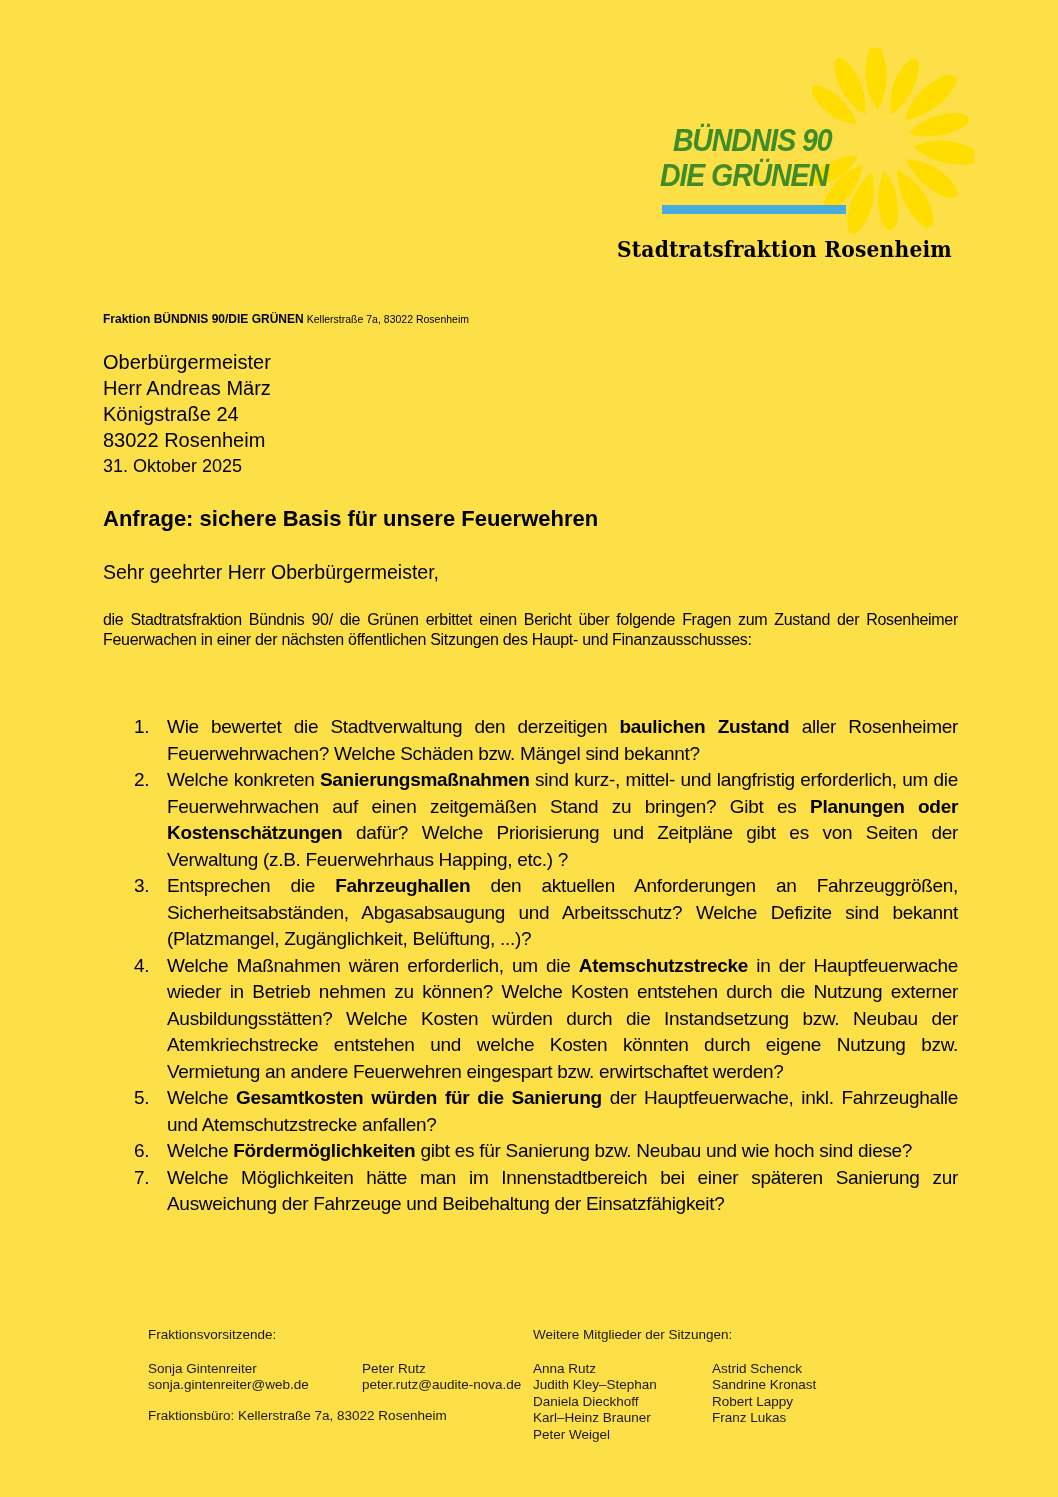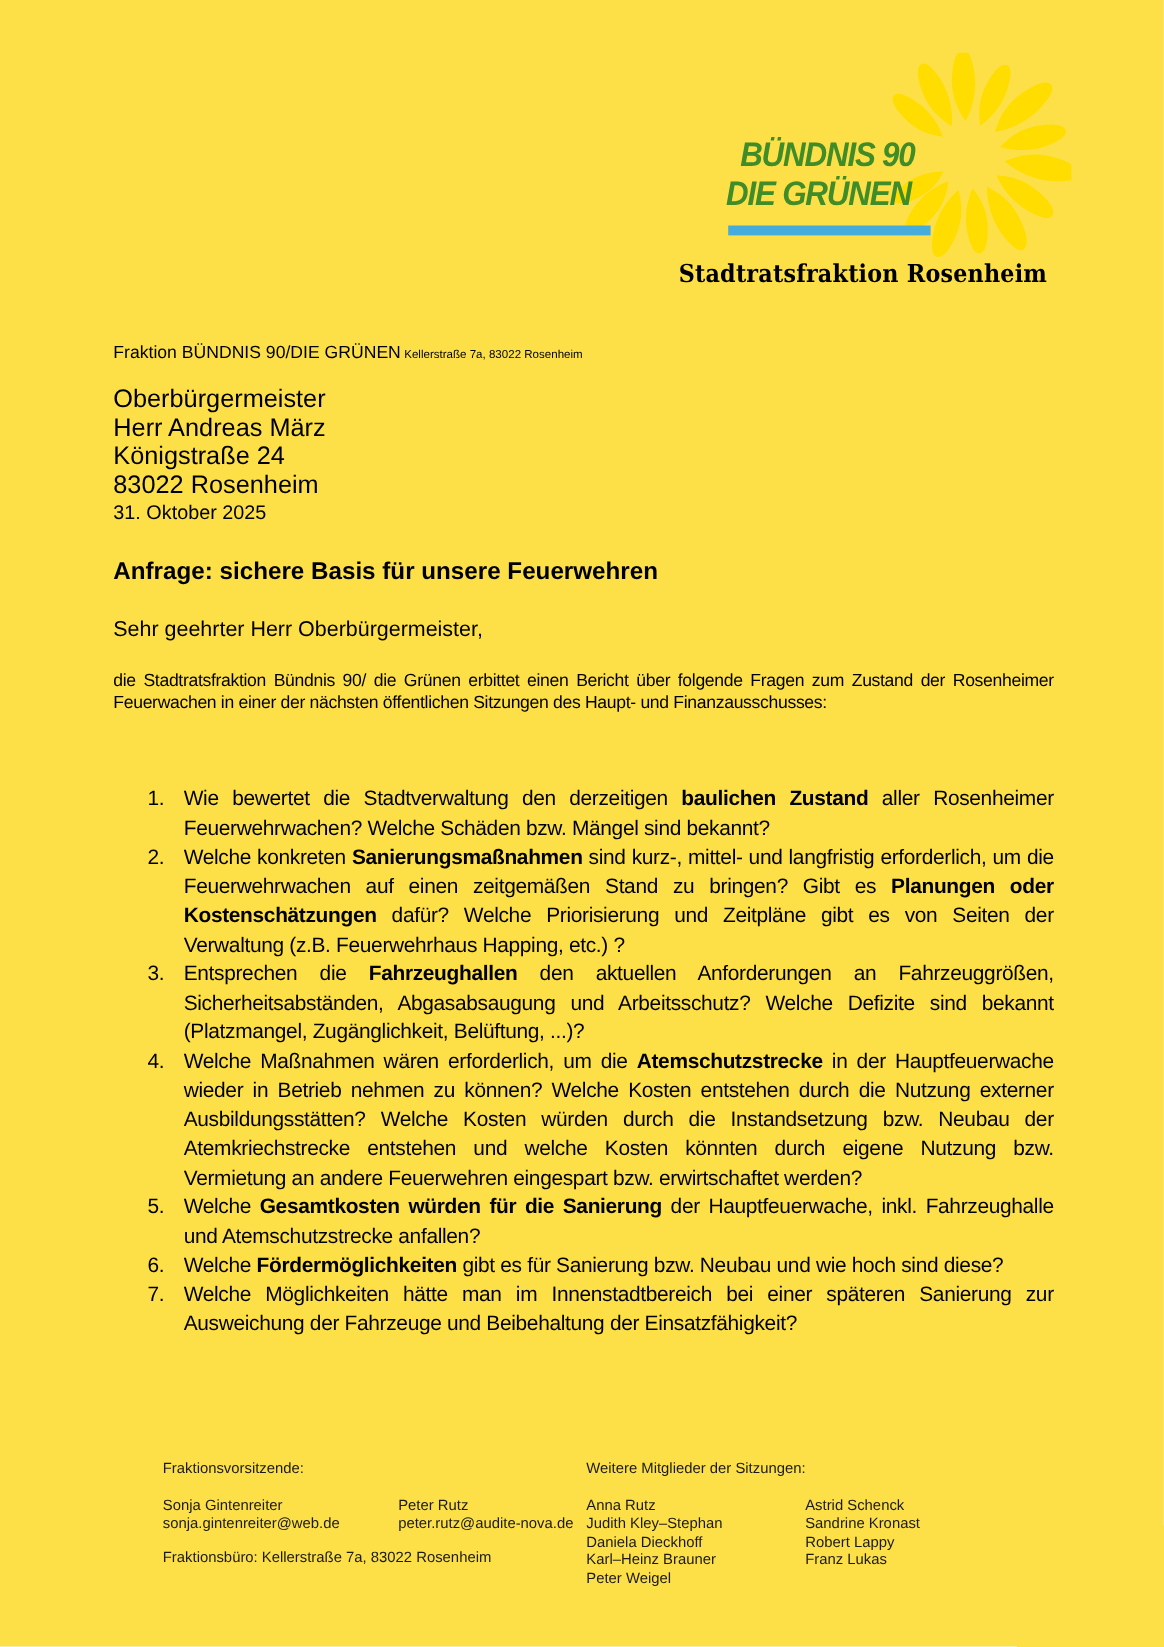--- a/index.html
+++ b/index.html
@@ -60,28 +60,28 @@
   }
 
   
   .sender-line {
     position: absolute;
     top: 312px;
     left: 103px;
     font-size: 11px;
     white-space: nowrap;
   }
-  .sender-line .sender-bold { font-weight: 400; font-size: 16px; margin-top: 23px; }
+  .sender-line .sender-bold { font-weight: 700; font-size: 12px; margin-top: 23px; }
   .sender-line .sender-address { font-size: 10.5px; }
 
   .recipient {
     position: absolute;
     top: 349px;
     left: 103px;
-    font-size: 23px;
+    font-size: 20px;
     line-height: 26px;
   }
 
   .date-line {
     position: absolute;
     top: 456px;
     left: 103px;
     width: 855px;
     text-align: left;
     font-size: 18px;
@@ -138,21 +138,21 @@
     line-height: 16.5px;
     color: #1a1a1a;
   }
   .f-left  { position: absolute; left: 0;    top: 0; width: 420px; margin-left: 45px; }
   .f-right { position: absolute; left: 430px; top: 0; width: 440px; }
   .f-heading { margin-bottom: 17px; }
   .chairs { position: relative; height: 33px; margin-bottom: 14px; }
   .chair { position: absolute; top: 0; }
   .chair.c0 { left: 0; }
   .chair.c1 { left: 214px; }
-  .members { display: flex; gap: 20px; }
+  .members { display: flex; }
   .members .m-col { width: 179px; }
 </style>
 </head>
 <body>
 
 <div class="page">
 
   <svg class="sunflower" viewBox="-100 -100 200 200" aria-hidden="true">
     <g>
         <path d="M0,-34 C10,-50 16,-72 9,-96 C5,-107 -4,-105 -8,-89 C-14,-65 -9,-49 0,-34 Z" transform="rotate(-52) scale(0.9)" fill="#ffdd00"></path>

